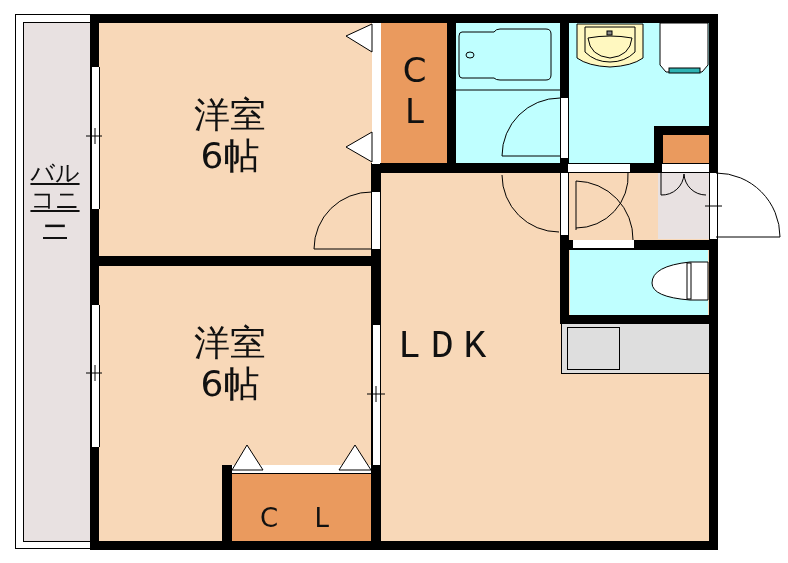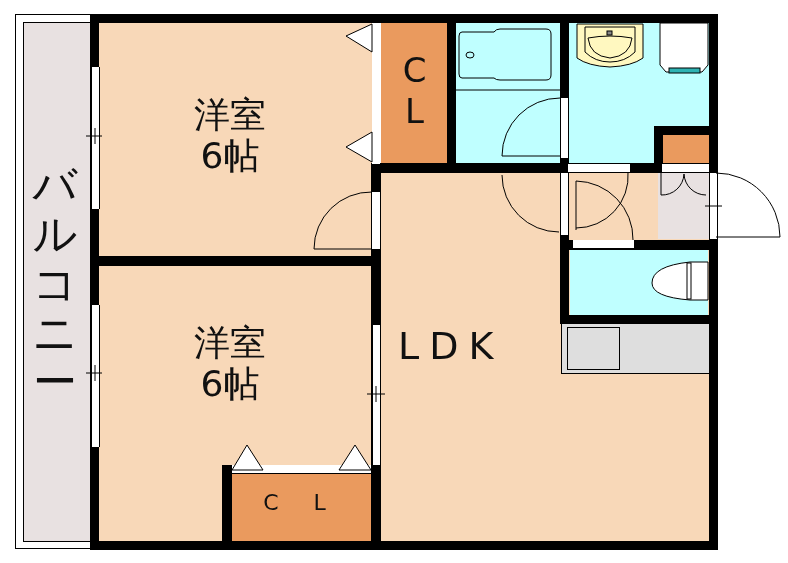--- a/index.html
+++ b/index.html
@@ -10,21 +10,21 @@
   .lbl{position:absolute;color:#111;text-align:center;line-height:1.15;white-space:nowrap;}
   svg.overlay{position:absolute;left:0;top:0;}
 </style>
 </head>
 <body>
 
 <div id="plan">
 
   <div class="abs" style="left:15px;top:14px;width:80px;height:535px;border:1px solid #000;background:#fff;"></div>
   <div class="abs" style="left:23px;top:22px;width:70px;height:520px;border:1px solid #000;background:#E8E1E1;"></div>
-  <div class="lbl" style="left:30px;top:160px;width:50px;font-size:44px;line-height:1.12;white-space:normal;word-break:break-all;">バルコニー</div>
+  <div class="lbl" style="left:30px;top:160px;width:50px;font-size:24px;line-height:1.12;white-space:normal;word-break:break-all;text-decoration:underline;">バルコニー</div>
 
   <div class="abs" style="left:98px;top:22px;width:277px;height:235px;background:#F8D8B8;"></div>
   <div class="abs" style="left:98px;top:266px;width:277px;height:276px;background:#F8D8B8;"></div>
   <div class="abs" style="left:380px;top:170px;width:330px;height:372px;background:#F8D8B8;"></div>
   <div class="abs" style="left:381px;top:22px;width:67px;height:142px;background:#EA9A5E;"></div>
   <div class="abs" style="left:231px;top:472px;width:140px;height:70px;background:#EA9A5E;"></div>
   <div class="abs" style="left:456px;top:22px;width:104px;height:142px;background:#BFFFFF;"></div>
   <div class="abs" style="left:568px;top:22px;width:141px;height:142px;background:#BFFFFF;"></div>
   <div class="abs" style="left:568px;top:172px;width:90px;height:70px;background:#F8D8B8;"></div>
   <div class="abs" style="left:658px;top:172px;width:52px;height:67px;background:#E8E1E1;"></div>
@@ -109,17 +109,17 @@
     <div>6帖</div>
   </div>
   <div class="lbl" style="left:150px;top:322px;width:160px;font-size:36px;">
     <div>洋室</div>
     <div>6帖</div>
   </div>
   <div class="lbl" style="left:381px;top:50px;width:67px;font-size:34px;line-height:1.2;">
     <div>C</div>
     <div>L</div>
   </div>
-  <div class="lbl" style="left:232px;top:490px;width:139px;font-size:22px;letter-spacing:14px;">C L</div>
-  <div class="lbl" style="left:398px;top:325px;width:180px;text-align:left;font-size:38px;letter-spacing:10px;">
+  <div class="lbl" style="left:232px;top:504px;width:139px;font-size:26px;letter-spacing:14px;">C L</div>
+  <div class="lbl" style="left:398px;top:325px;width:180px;text-align:left;font-size:38px;letter-spacing:10px;font-family:Liberation Mono, monospace;">
     <div>LDK</div>
   </div>
 </div>
 
 </body></html>

